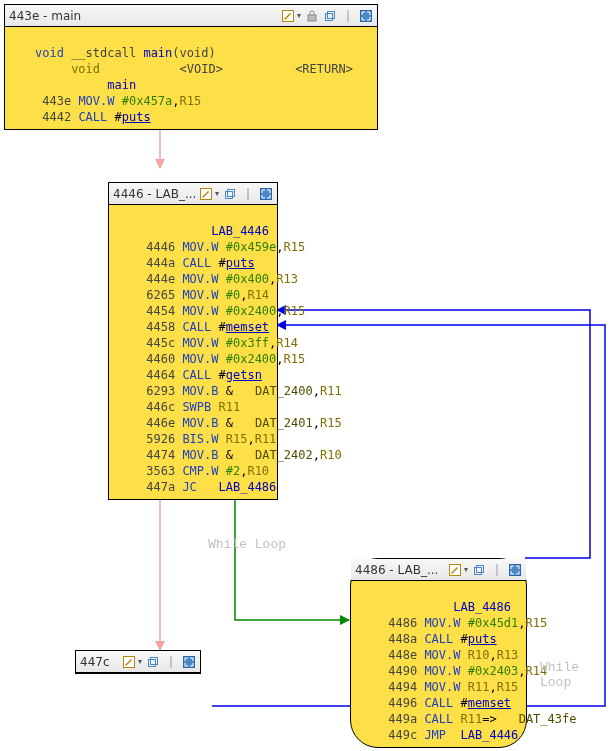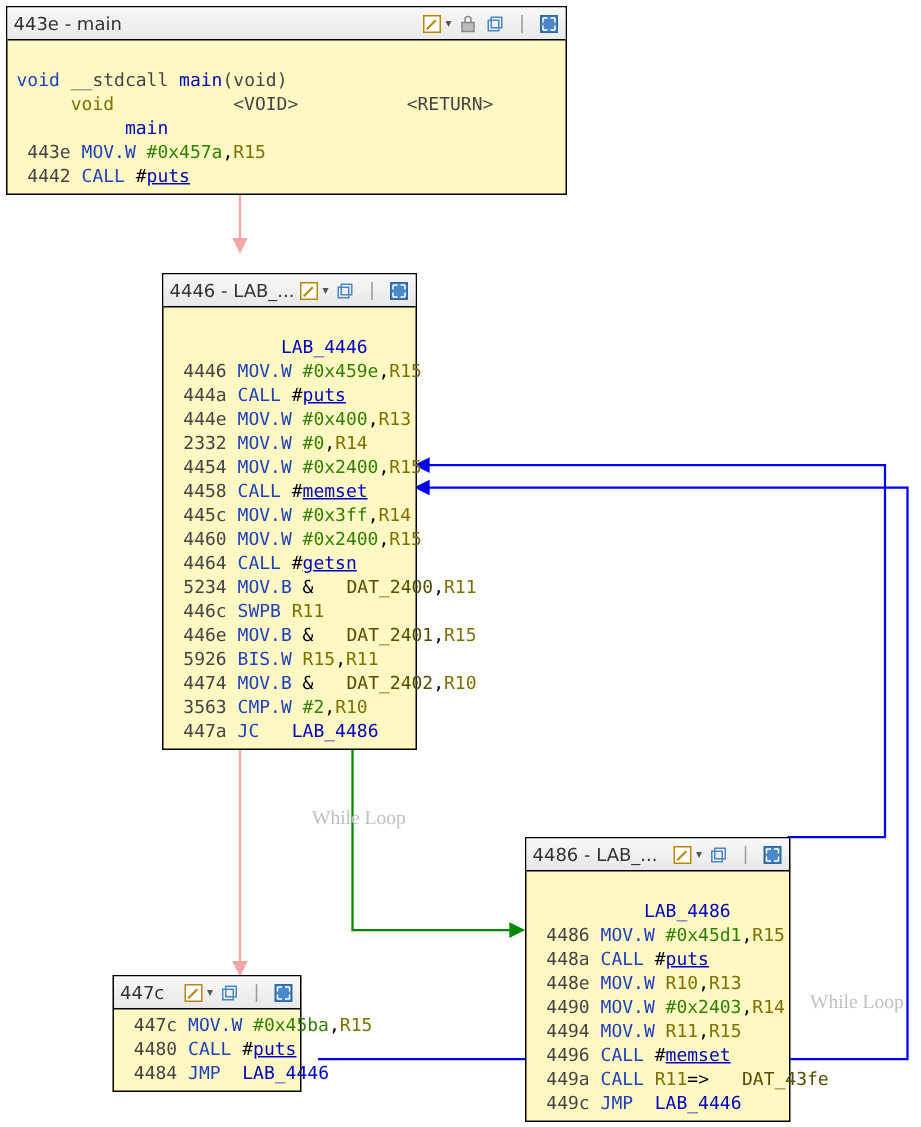--- a/index.html
+++ b/index.html
@@ -9,21 +9,21 @@
     font-size: 12px;
     background: #fff;
     position: relative;
     width: 614px;
     height: 751px;
     overflow: hidden;
   }
   .block {
     position: absolute;
     border: 1px solid #000;
-    background: #fef9c3;
+    background: #fde047;
   }
   .titlebar {
     display: flex;
     align-items: center;
     justify-content: space-between;
     height: 22px;
     border-bottom: 1px solid #000;
     background: linear-gradient(#f8f8f8,#e8e8e8);
     padding: 0 4px;
     box-sizing: border-box;
@@ -33,34 +33,35 @@
   }
   .titlebar .left { white-space: nowrap; overflow: hidden; text-overflow: ellipsis; }
   .titlebar .icons { display:flex; gap:4px; align-items:center; }
   .icon { width:14px; height:14px; display:inline-flex; align-items:center; justify-content:center; }
   .icon svg { display:block; }
   .body {
     padding: 2px 6px 4px 6px;
     line-height: 16px;
     white-space: pre;
     color: #000;
+    margin-left: 24px;
   }
   .addr { color: #444; }
   .mn   { color: #1f3fbf; }
   .op   { color: #000; }
   .imm  { color: #2f7f00; }
   .reg  { color: #7f6f00; }
   .func { color: #0000c0; text-decoration: underline; }
   .lab  { color: #0000c0; }
   .dat  { color: #4f4f00; padding-left: 22px; }
   .hdr  { color: #7f6f00; }
   .kw   { color: #1f3fbf; }
   .label-annot {
     position: absolute;
-    font-family: Liberation Serif, serif;
+    font-family: Liberation Mono, monospace;
     font-size: 13px;
     color: #c0c0c0;
   }
   svg.edges {
     position: absolute;
     left: 0; top: 0;
     width: 614px; height: 751px;
     fill: none;
     pointer-events: none;
   }
@@ -165,36 +166,36 @@
             <path d="M3 3 L6 3 M3 3 L3 6 M11 3 L8 3 M11 3 L11 6 M3 11 L6 11 M3 11 L3 8 M11 11 L8 11 M11 11 L11 8" stroke="#fff" stroke-width="1"></path>
           </svg>
         </span>
       </span>
   </div>
   <div class="body">
           <span class="lab">LAB_4446</span>
 <span> <span class="addr">4446</span> <span class="mn">MOV.W</span> <span class="imm">#0x459e</span><span class="op">,</span><span class="reg">R15</span>
  <span class="addr">444a</span> <span class="mn">CALL</span><span class="op"> #</span><span class="func">puts</span>
  <span class="addr">444e</span> <span class="mn">MOV.W</span> <span class="imm">#0x400</span><span class="op">,</span><span class="reg">R13</span>
- <span class="addr">2332</span> <span class="mn">MOV.W</span> <span class="imm">#0</span><span class="op">,</span><span class="reg">R14</span>
+ <span class="addr">6265</span> <span class="mn">MOV.W</span> <span class="imm">#0</span><span class="op">,</span><span class="reg">R14</span>
  <span class="addr">4454</span> <span class="mn">MOV.W</span> <span class="imm">#0x2400</span><span class="op">,</span><span class="reg">R15</span>
  <span class="addr">4458</span> <span class="mn">CALL</span><span class="op"> #</span><span class="func">memset</span>
  <span class="addr">445c</span> <span class="mn">MOV.W</span> <span class="imm">#0x3ff</span><span class="op">,</span><span class="reg">R14</span>
  <span class="addr">4460</span> <span class="mn">MOV.W</span> <span class="imm">#0x2400</span><span class="op">,</span><span class="reg">R15</span>
  <span class="addr">4464</span> <span class="mn">CALL</span><span class="op"> #</span><span class="func">getsn</span>
- <span class="addr">5234</span> <span class="mn">MOV.B</span> <span class="op">&amp;</span><span class="dat">DAT_2400</span><span class="op">,</span><span class="reg">R11</span>
+ <span class="addr">6293</span> <span class="mn">MOV.B</span> <span class="op">&amp;</span><span class="dat">DAT_2400</span><span class="op">,</span><span class="reg">R11</span>
  <span class="addr">446c</span> <span class="mn">SWPB</span><span class="op"> </span><span class="reg">R11</span>
  <span class="addr">446e</span> <span class="mn">MOV.B</span> <span class="op">&amp;</span><span class="dat">DAT_2401</span><span class="op">,</span><span class="reg">R15</span>
  <span class="addr">5926</span> <span class="mn">BIS.W</span> <span class="reg">R15</span><span class="op">,</span><span class="reg">R11</span>
  <span class="addr">4474</span> <span class="mn">MOV.B</span> <span class="op">&amp;</span><span class="dat">DAT_2402</span><span class="op">,</span><span class="reg">R10</span>
  <span class="addr">3563</span> <span class="mn">CMP.W</span> <span class="imm">#2</span><span class="op">,</span><span class="reg">R10</span>
  <span class="addr">447a</span> <span class="mn">JC</span><span class="op">   </span><span class="lab">LAB_4486</span></span></div>
 </div>
 
-<div class="block" style="left:350px; top:558px; width:175px;">
+<div class="block" style="left:350px; top:558px; width:175px;border-radius:28px;">
   <div class="titlebar">
     <span class="left">4486 - LAB_...</span>
     <span class="icons">
         <span class="icon">
           <svg width="14" height="14" viewBox="0 0 14 14">
             <rect x="1.5" y="1.5" width="11" height="11" fill="#fff" stroke="#b8860b"></rect>
             <path d="M3 10 L9 4 L10 5 L4 11 Z" fill="#b8860b"></path>
           </svg>
         </span>
         <span class="dropdown-arrow">▾</span>
@@ -252,19 +253,16 @@
           </svg>
         </span>
         <span class="icon">
           <svg width="14" height="14" viewBox="0 0 14 14">
             <rect x="1.5" y="1.5" width="11" height="11" fill="#4a88c7" stroke="#2a68a7"></rect>
             <path d="M3 3 L6 3 M3 3 L3 6 M11 3 L8 3 M11 3 L11 6 M3 11 L6 11 M3 11 L3 8 M11 11 L8 11 M11 11 L11 8" stroke="#fff" stroke-width="1"></path>
           </svg>
         </span>
       </span>
   </div>
-  <div class="body"><span> <span class="addr">447c</span> <span class="mn">MOV.W</span> <span class="imm">#0x45ba</span><span class="op">,</span><span class="reg">R15</span>
- <span class="addr">4480</span> <span class="mn">CALL</span><span class="op"> #</span><span class="func">puts</span>
- <span class="addr">4484</span> <span class="mn">JMP</span><span class="op">  </span><span class="lab">LAB_4446</span></span></div>
 </div>
 
 <div class="label-annot" style="left:208px; top:537px;">While Loop</div>
 <div class="label-annot" style="left:540px; top:660px;">While Loop</div>
 
 </body></html>

